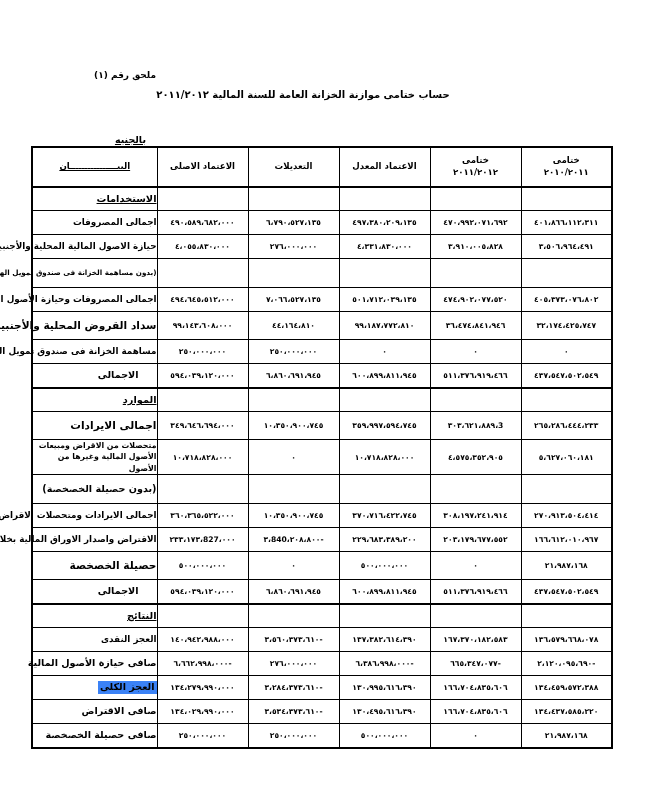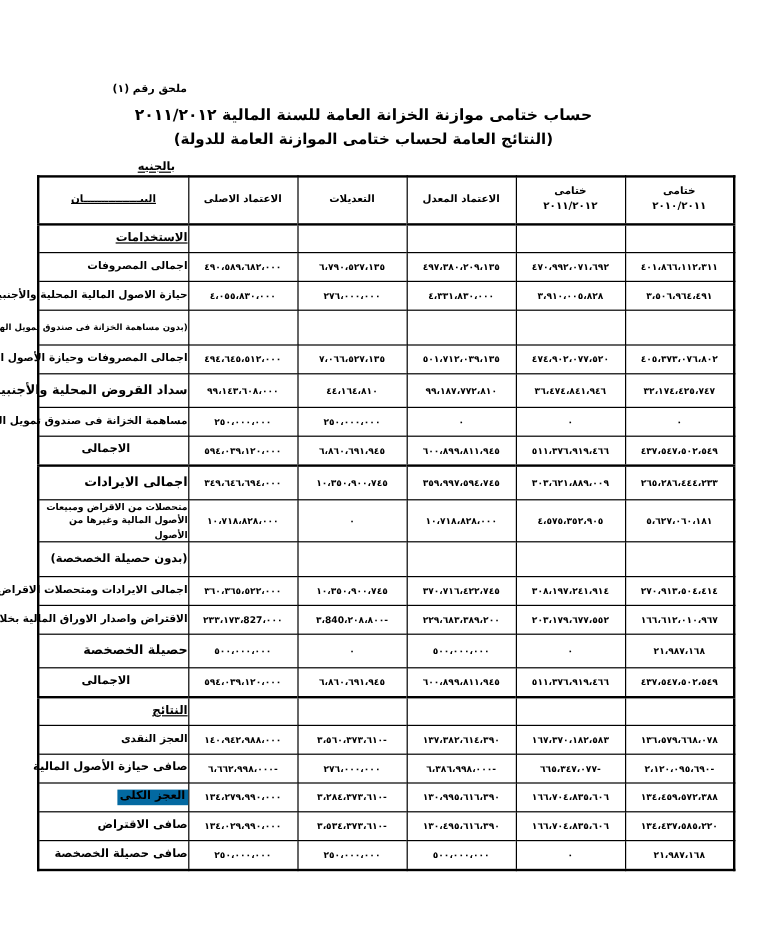--- a/index.html
+++ b/index.html
@@ -37,21 +37,21 @@
   }
   .doc-title-wrap {
     position: absolute;
     top: 60px;
     left: 0;
     right: 0;
     text-align: center;
     padding-right: 40px;
   }
   .doc-title {
-    font-size: 13px;
+    font-size: 10px;
     font-weight: bold;
     line-height: 1.45;
     white-space: nowrap;
   }
   .doc-subtitle {
     font-size: 12.5px;
     font-weight: bold;
     line-height: 1.45;
     white-space: nowrap;
   }
@@ -113,21 +113,21 @@
   }
   .lbl.wrap { white-space: normal; font-size: 7.8px; line-height: 1.45; }
   .lbl.small { font-size: 7.2px; font-weight: bold; }
   .lbl.big { font-size: 10.6px; }
   .lbl.mid { font-size: 9.6px; }
   .lbl.section {
     font-size: 9.8px;
     font-weight: bold;
   }
   .lbl.section span { text-decoration: underline; }
-  .lbl.center { text-align: left; padding-right: 18px; padding-left: 35px; }
+  .lbl.center { text-align: right; padding-right: 18px; padding-left: 35px; }
 
   .num {
     text-align: center;
     font-size: 7.6px;
     font-weight: bold;
     letter-spacing: 0.1px;
     padding: 3px 4px;
     white-space: nowrap;
     direction: ltr;
   }
@@ -145,21 +145,20 @@
 </style>
 </head>
 <body>
 
 <div class="page">
 
   <div class="annex-label">ملحق رقم (١)</div>
 
   <div class="doc-title-wrap">
     <div class="doc-title">حساب ختامى موازنة الخزانة العامة للسنة المالية ٢٠١١/٢٠١٢</div>
-    <div class="doc-subtitle">(النتائج العامة لحساب ختامى الموازنة العامة للدولة)</div>
   </div>
 
   <div class="unit-label">بالجنيه</div>
 
   <table class="ledger">
     <colgroup>
       <col class="c-num">
         <col class="c-num">
         <col class="c-num">
       <col class="c-num">
@@ -242,23 +241,31 @@
           <td class="lbl">مساهمة الخزانة فى صندوق تمويل الهيكلة</td>
         </tr>
         <tr class="r-std heavy-bottom">
           <td class="num">٤٣٧،٥٤٧،٥٠٢،٥٤٩</td>
           <td class="num">٥١١،٣٧٦،٩١٩،٤٦٦</td>
           <td class="num">٦٠٠،٨٩٩،٨١١،٩٤٥</td>
           <td class="num">٦،٨٦٠،٦٩١،٩٤٥</td>
           <td class="num">٥٩٤،٠٣٩،١٢٠،٠٠٠</td>
           <td class="lbl mid center">الاجمالى</td>
         </tr>
+        <tr class="r-section heavy-top">
+          <td class="num"></td>
+          <td class="num"></td>
+          <td class="num"></td>
+          <td class="num"></td>
+          <td class="num"></td>
+          <td class="lbl section"><span>الموارد</span></td>
+        </tr>
         <tr class="r-mid">
           <td class="num">٢٦٥،٢٨٦،٤٤٤،٢٣٣</td>
-          <td class="num">٣٠٣،٦٢١،٨٨٩،٠٠٩</td>
+          <td class="num">٣٠٣،٦٢١،٨٨٩،3</td>
           <td class="num">٣٥٩،٩٩٧،٥٩٤،٧٤٥</td>
           <td class="num">١٠،٣٥٠،٩٠٠،٧٤٥</td>
           <td class="num">٣٤٩،٦٤٦،٦٩٤،٠٠٠</td>
           <td class="lbl big">اجمالى الايرادات</td>
         </tr>
         <tr class="r-tall">
           <td class="num">٥،٦٢٧،٠٦٠،١٨١</td>
           <td class="num">٤،٥٧٥،٣٥٢،٩٠٥</td>
           <td class="num">١٠،٧١٨،٨٢٨،٠٠٠</td>
           <td class="num">٠</td>
@@ -328,21 +335,21 @@
           <td class="num">٢٧٦،٠٠٠،٠٠٠</td>
           <td class="num">٦،٦٦٢،٩٩٨،٠٠٠-</td>
           <td class="lbl mid">صافى حيازة الأصول المالية</td>
         </tr>
         <tr class="r-std">
           <td class="num">١٣٤،٤٥٩،٥٧٢،٣٨٨</td>
           <td class="num">١٦٦،٧٠٤،٨٣٥،٦٠٦</td>
           <td class="num">١٣٠،٩٩٥،٦١٦،٣٩٠</td>
           <td class="num">٣،٢٨٤،٣٧٣،٦١٠-</td>
           <td class="num">١٣٤،٢٧٩،٩٩٠،٠٠٠</td>
-          <td class="lbl mid"><span class="hl-wrap" style="background: #0369a1;">العجز الكلى</span></td>
+          <td class="lbl mid"><span class="hl-wrap" style="background: #3b82f6;">العجز الكلى</span></td>
         </tr>
         <tr class="r-std">
           <td class="num">١٣٤،٤٣٧،٥٨٥،٢٢٠</td>
           <td class="num">١٦٦،٧٠٤،٨٣٥،٦٠٦</td>
           <td class="num">١٣٠،٤٩٥،٦١٦،٣٩٠</td>
           <td class="num">٣،٥٣٤،٣٧٣،٦١٠-</td>
           <td class="num">١٣٤،٠٢٩،٩٩٠،٠٠٠</td>
           <td class="lbl mid">صافى الاقتراض</td>
         </tr>
         <tr class="r-std">

